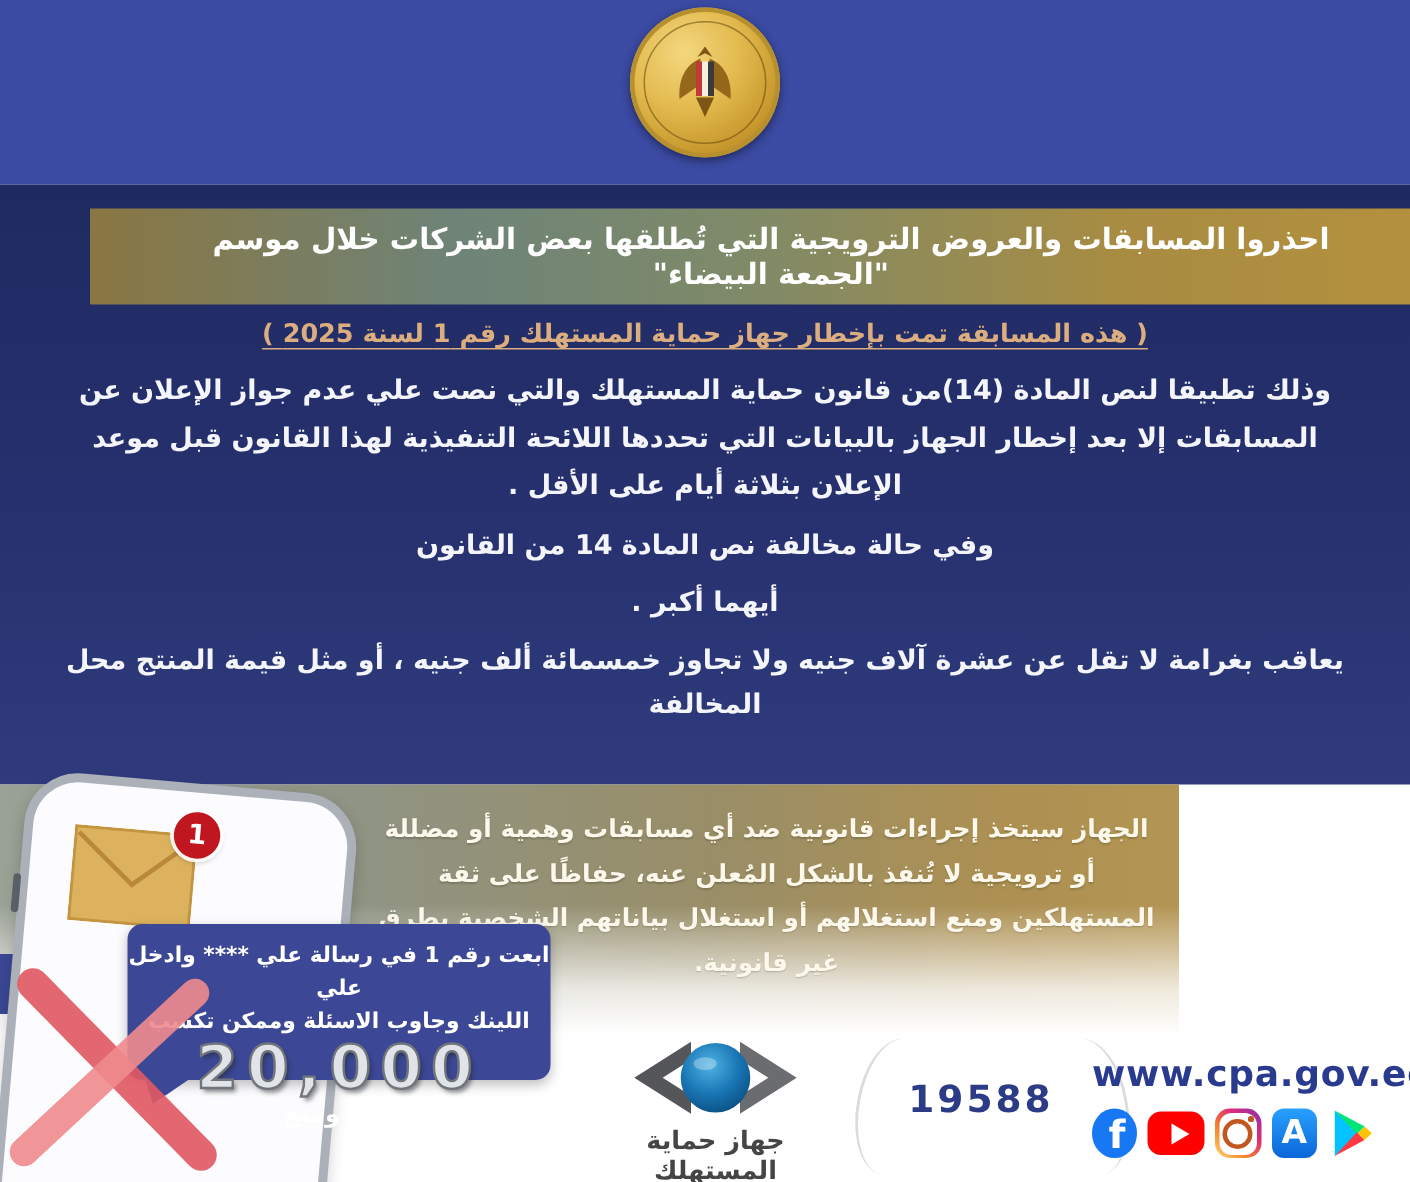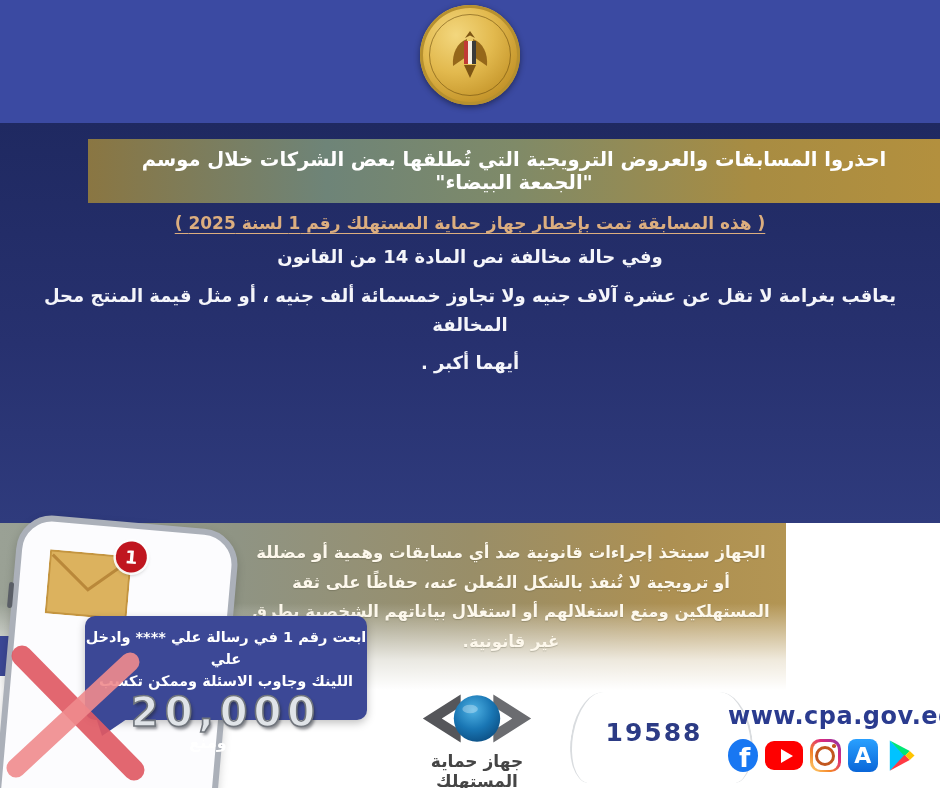--- a/index.html
+++ b/index.html
@@ -19,21 +19,21 @@
     background:radial-gradient(circle at 36% 30%,#f3d77e 0%,#e2b94e 40%,#c8992e 70%,#a6781c 100%);
     box-shadow:inset 0 0 0 3px #b6902f, 0 2px 6px rgba(0,0,0,.45);}
   .seal-ring{position:absolute;inset:9px;border:1.5px solid rgba(110,78,15,.6);border-radius:50%;}
   .seal svg{position:absolute;left:50%;top:50%;transform:translate(-50%,-50%);}
   
   .notice-panel{position:absolute;left:0;top:123px;width:940px;height:400px;
     background:linear-gradient(180deg,#1f2961 0%,#27316f 55%,#2f3b7d 100%);
     text-align:center;color:#f4f5fa;}
   .headline-band{margin:16px 0 0 84px;width:852px;height:64px;
     background:linear-gradient(90deg,#8a7642 0%,#6e8478 28%,#7f8a68 50%,#a88c42 78%,#b3903e 100%);
-    display:flex;align-items:center;justify-content:center;}
+    display:flex;align-items:center;justify-content:center;padding-left:28px;}
   .headline-band p{margin:0;font-size:19.5px;font-weight:bold;color:#fff;padding:0 14px;}
   .n-line{margin:16px 20px 0;font-size:18px;font-weight:bold;}
   .n-note{margin:10px 20px 0;font-size:17px;font-weight:bold;color:#dcae7f;text-decoration:underline;text-underline-offset:4px;}
   .n-para{margin:12px 28px 0;font-size:18px;font-weight:bold;line-height:1.75;}
   .n-line2{margin:10px 24px 0;font-size:18px;font-weight:bold;line-height:1.6;}
   
   .warning-band{position:absolute;left:0;top:523px;width:786px;height:167px;z-index:0;
     background:
       linear-gradient(180deg,rgba(255,255,255,0) 48%,rgba(255,255,255,.8) 82%,#ffffff 100%),
       linear-gradient(90deg,#9aa195 0%,#8f9484 30%,#998e68 60%,#ad9052 85%,#b39553 100%);}
@@ -107,23 +107,24 @@
         <path d="M16 35 L28 35 L22 48 Z" fill="#7d5514"></path>
       </svg>
     </div>
   </div>
 
   <section class="notice-panel" dir="rtl">
     <div class="headline-band">
       <p>احذروا المسابقات والعروض الترويجية التي تُطلقها بعض الشركات خلال موسم "الجمعة البيضاء"</p>
     </div>
     <p class="n-note">( هذه المسابقة تمت بإخطار جهاز حماية المستهلك رقم 1 لسنة 2025 )</p>
+    <p class="n-para">وذلك تطبيقا لنص المادة (14)من قانون حماية المستهلك والتي نصت علي عدم جواز الإعلان عن المسابقات إلا بعد إخطار الجهاز بالبيانات التي تحددها اللائحة التنفيذية لهذا القانون قبل موعد الإعلان بثلاثة أيام على الأقل .</p>
     <p class="n-line2">وفي حالة مخالفة نص المادة 14 من القانون</p>
+    <p class="n-line2">أيهما أكبر .</p>
     <p class="n-line2">يعاقب بغرامة لا تقل عن عشرة آلاف جنيه ولا تجاوز خمسمائة ألف جنيه ، أو مثل قيمة المنتج محل المخالفة</p>
-    <p class="n-line2">أيهما أكبر .</p>
   </section>
 
   <section class="warning-band" dir="rtl">
     <p>الجهاز سيتخذ إجراءات قانونية ضد أي مسابقات وهمية أو مضللة أو ترويجية لا تُنفذ بالشكل المُعلن عنه، حفاظًا على ثقة المستهلكين ومنع استغلالهم أو استغلال بياناتهم الشخصية بطرق غير قانونية.</p>
   </section>
 
   <div class="bubble-back"></div>
   <div class="phone">
     <div class="side-btn"></div>
     <div class="envelope">

